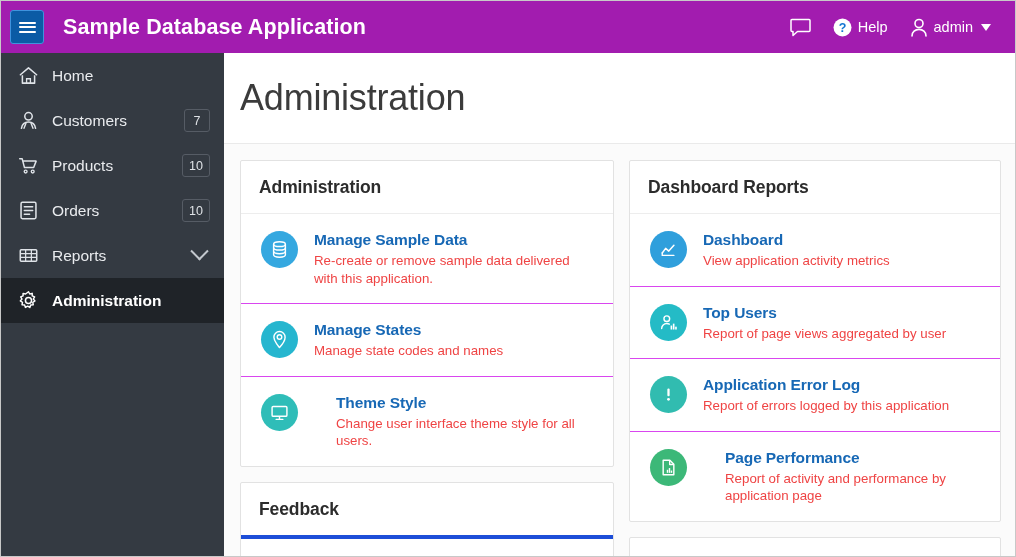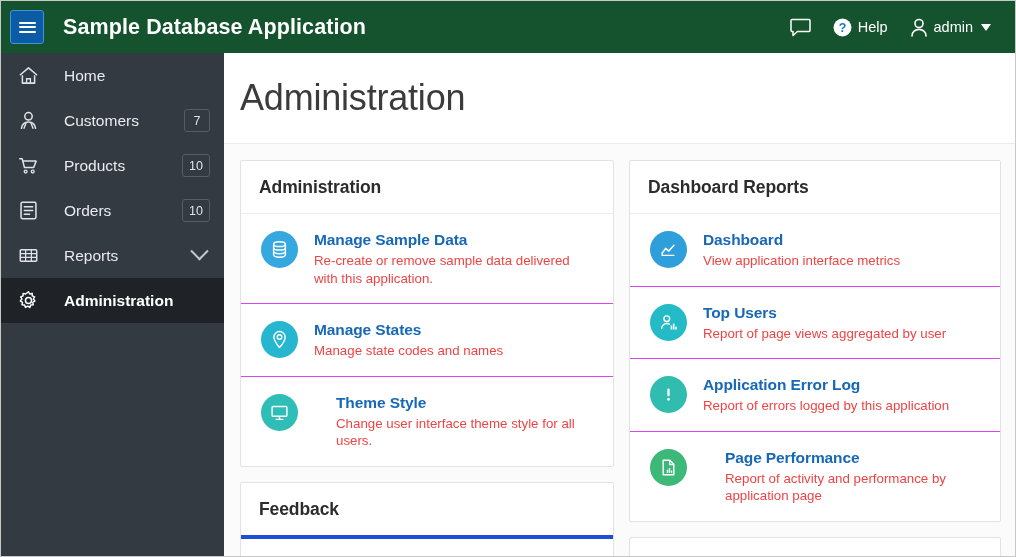--- a/index.html
+++ b/index.html
@@ -20,21 +20,21 @@
     border: 1px solid #c8c8c8;
     background: #fcfcfc;
   }
 
   
   .header {
     position: absolute;
     top: 0; left: 0;
     width: 1014px;
     height: 52px;
-    background: #14532d;
+    background: #a21caf;
     display: flex;
     align-items: center;
     z-index: 20;
   }
   .nav-toggle {
     width: 34px; height: 34px;
     margin-left: 9px;
     background: #0b5ba5;
     border: 1px solid #3f93dd;
     border-radius: 3px;
@@ -108,21 +108,21 @@
     cursor: pointer;
   }
   .nav-item .nav-ico {
     width: 24px;
     flex: 0 0 24px;
     display: flex;
     align-items: center;
     justify-content: center;
     margin-right: 12px;
   }
-  .nav-item .nav-label { flex: 1 1 auto; white-space: nowrap; margin-left: 12px; }
+  .nav-item .nav-label { flex: 1 1 auto; white-space: nowrap; }
   .nav-item.active {
     background: #1f2328;
   }
   .nav-item.active .nav-label { font-weight: bold; color: #ffffff; }
   .nav-badge {
     min-width: 26px;
     height: 23px;
     padding: 0 6px;
     border: 1px solid #565c65;
     border-radius: 3px;
@@ -425,21 +425,21 @@
             <div class="list-row">
               <span class="row-icon" style="background:#2f9fdc">
                 <svg width="19" height="19" viewBox="0 0 20 20">
                   <circle cx="10" cy="10" r="8.6" fill="none" stroke="#fff" stroke-width="0"></circle>
                   <path d="M3.4 13.6 7 8.8l3.3 2.9 5.4-6.1" fill="none" stroke="#fff" stroke-width="1.6" stroke-linecap="round" stroke-linejoin="round"></path>
                   <path d="M3.4 13.6v2.6h12.3" fill="none" stroke="#fff" stroke-width="1.4" stroke-linecap="round"></path>
                 </svg>
               </span>
               <span class="row-body">
                 <span class="row-title" style="display:block">Dashboard</span>
-                <span class="row-desc" style="display:block">View application interface metrics</span>
+                <span class="row-desc" style="display:block">View application activity metrics</span>
               </span>
             </div>
 
             <div class="list-row">
               <span class="row-icon" style="background:#24bbc6">
                 <svg width="19" height="19" viewBox="0 0 20 20">
                   <circle cx="8.2" cy="6" r="3" fill="none" stroke="#fff" stroke-width="1.5"></circle>
                   <path d="M2.8 16.4c0-3.2 2.4-5.3 5.4-5.3 1 0 1.9.2 2.7.6" fill="none" stroke="#fff" stroke-width="1.5" stroke-linecap="round"></path>
                   <rect x="12.2" y="13.2" width="1.7" height="4.2" fill="#fff"></rect>
                   <rect x="14.6" y="11.2" width="1.7" height="6.2" fill="#fff"></rect>

